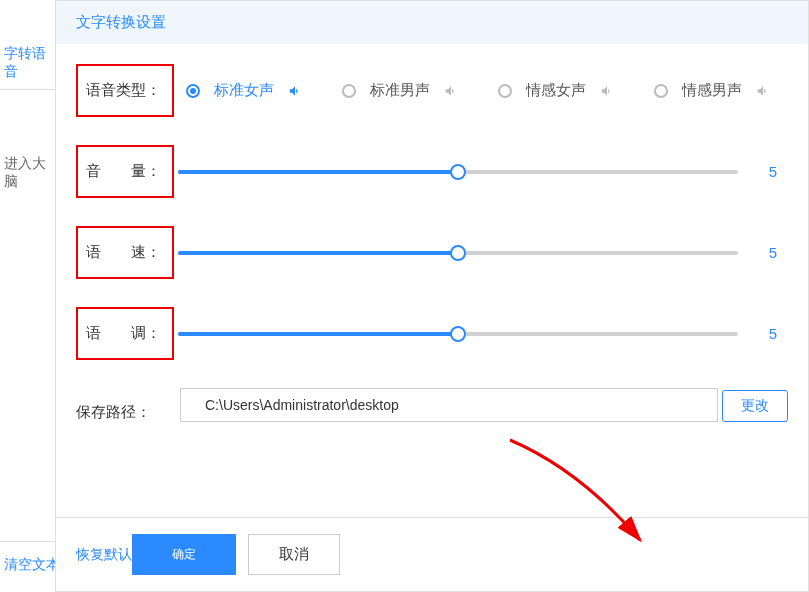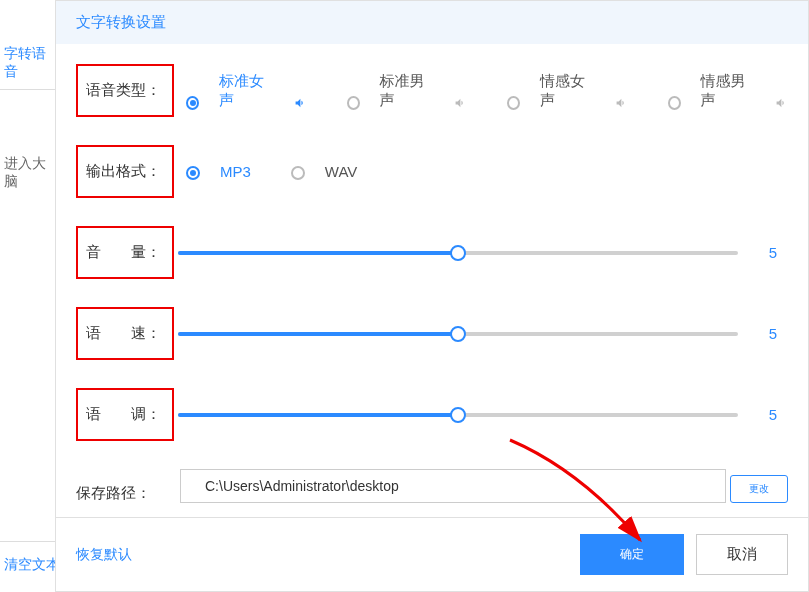--- a/index.html
+++ b/index.html
@@ -13,40 +13,40 @@
     
     .panel { position: absolute; left: 55px; top: 0; right: 0; bottom: 0; background: #fff; z-index: 1; border: 1px solid #e0e0e0; }
     .panel-header { background: #f0f6fd; padding: 12px 20px; color: #2b8aff; font-size: 15px; }
     .panel-body { padding: 20px; }
     
     .form-row { display: flex; align-items: center; margin-bottom: 28px; }
     .form-label { width: 100px; text-align: left; font-size: 15px; color: #333; }
     .form-label.boxed { border: 2px solid #e00; padding: 15px 8px; width: 98px; white-space: nowrap; }
     
     .radio-group { display: flex; gap: 40px; flex: 1; }
-    .radio-item { display: flex; align-items: flex-end; gap: 20px; font-size: 15px; color: #555; cursor: pointer; }
+    .radio-item { display: flex; align-items: center; gap: 14px; font-size: 15px; color: #555; cursor: pointer; }
     .radio { width: 14px; height: 14px; border: 2px solid #bbb; border-radius: 50%; display: inline-block; position: relative; }
     .radio.checked { border-color: #2b8aff; }
     .radio.checked::after { content: ''; position: absolute; width: 6px; height: 6px; background: #2b8aff; border-radius: 50%; top: 2px; left: 2px; }
     .radio-item.selected { color: #2b8aff; }
     .sound-icon { width: 14px; height: 14px; display: inline-block; }
     
     .slider-wrap { display: flex; align-items: center; flex: 1; gap: 20px; }
     .slider { position: relative; flex: 1; height: 20px; cursor: pointer; }
     .slider-track { position: absolute; top: 8px; left: 0; right: 0; height: 4px; background: #d0d0d0; border-radius: 2px; }
     .slider-fill { position: absolute; top: 8px; left: 0; height: 4px; background: #2b8aff; border-radius: 2px; width: 50%; }
     .slider-thumb { position: absolute; top: 2px; width: 16px; height: 16px; background: #fff; border: 2px solid #2b8aff; border-radius: 50%; left: 50%; margin-left: -8px; }
     .slider-val { color: #2b8aff; font-size: 15px; width: 30px; text-align: center; }
     
     .path-row { display: flex; align-items: flex-end; margin-top: 24px; gap: 4px; }
     .path-label { font-size: 15px; color: #333; width: 100px; }
     .path-input { flex: 1; border: 1px solid #ccc; padding: 8px 24px; font-size: 14px; color: #333; background: #fff; }
-    .change-btn { border: 1px solid #2b8aff; color: #2b8aff; background: #fff; padding: 6px 18px; font-size: 10px; cursor: pointer; border-radius: 3px; }
+    .change-btn { border: 1px solid #2b8aff; color: #2b8aff; background: #fff; padding: 6px 18px; font-size: 14px; cursor: pointer; border-radius: 3px; }
     
-    .panel-footer { position: absolute; bottom: 0; left: 0; right: 0; border-top: 1px solid #e0e0e0; padding: 16px 20px; display: flex; align-items: center; justify-content: space-between; }
+    .panel-footer { position: absolute; bottom: 0; left: 0; right: 0; border-top: 1px solid #e0e0e0; padding: 16px 20px; display: flex; align-items: center; }
     .reset-link { color: #2b8aff; font-size: 14px; cursor: pointer; }
     .footer-btns { display: flex; gap: 12px; }
     .btn-primary { background: #2b8aff; color: #fff; border: none; padding: 10px 40px; font-size: 12px; cursor: pointer; }
     .btn-default { background: #fff; color: #333; border: 1px solid #ccc; padding: 10px 30px; font-size: 15px; cursor: pointer; }
     
     .arrow { position: absolute; z-index: 5; pointer-events: none; }
   </style>
 </head>
 <body>
 
@@ -89,33 +89,20 @@
         <div class="radio-item">
           <span class="radio"></span>
           <span>情感男声</span>
           <svg class="sound-icon" viewBox="0 0 24 24" fill="#bbb">
               <path d="M3 9v6h4l5 5V4L7 9H3zm13.5 3c0-1.77-1.02-3.29-2.5-4.03v8.05c1.48-.73 2.5-2.25 2.5-4.02z"></path>
             </svg>
         </div>
       </div>
     </div>
 
-    <div class="form-row">
-      <div class="form-label boxed">输出格式：</div>
-      <div class="radio-group" style="margin-left:12px;">
-        <div class="radio-item selected">
-          <span class="radio checked"></span>
-          <span>MP3</span>
-        </div>
-        <div class="radio-item">
-          <span class="radio"></span>
-          <span>WAV</span>
-        </div>
-      </div>
-    </div>
 
     <div class="form-row">
       <div class="form-label boxed">音　　量：</div>
       <div class="slider-wrap" style="margin-left:4px;">
         <div class="slider">
           <div class="slider-track"></div>
             <div class="slider-fill"></div>
             <div class="slider-thumb"></div>
         </div>
         <div class="slider-val">5</div>

